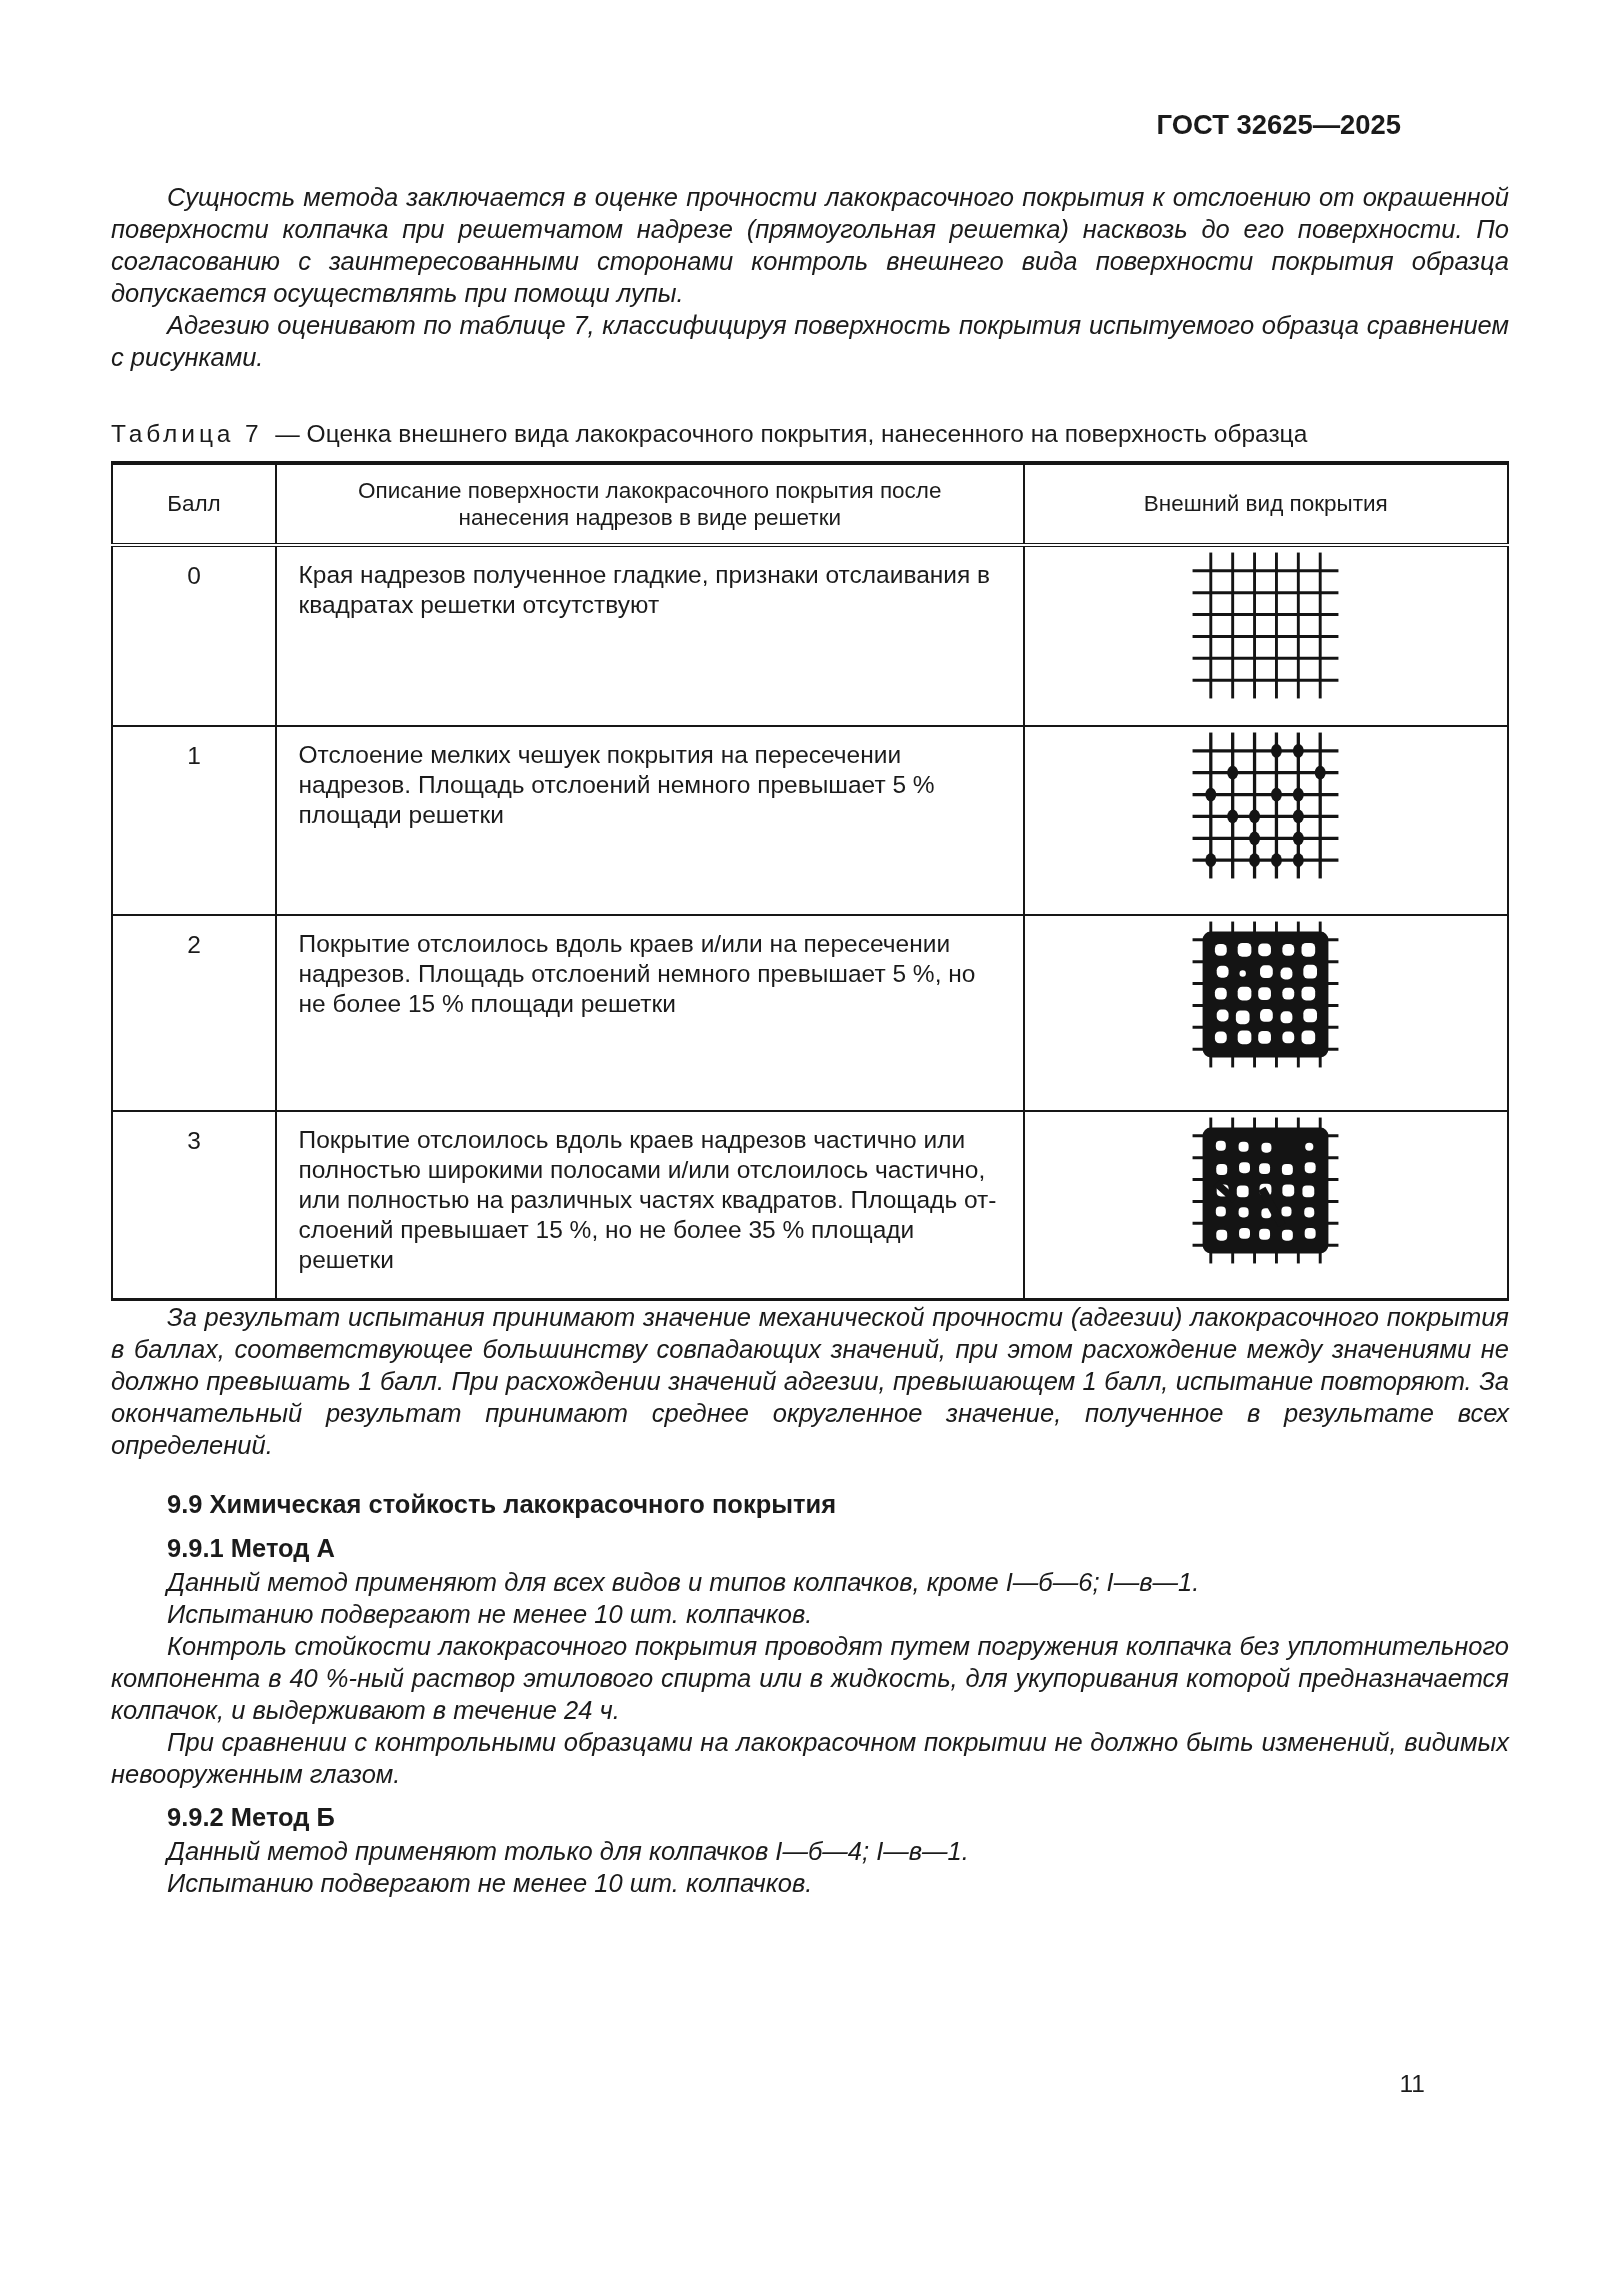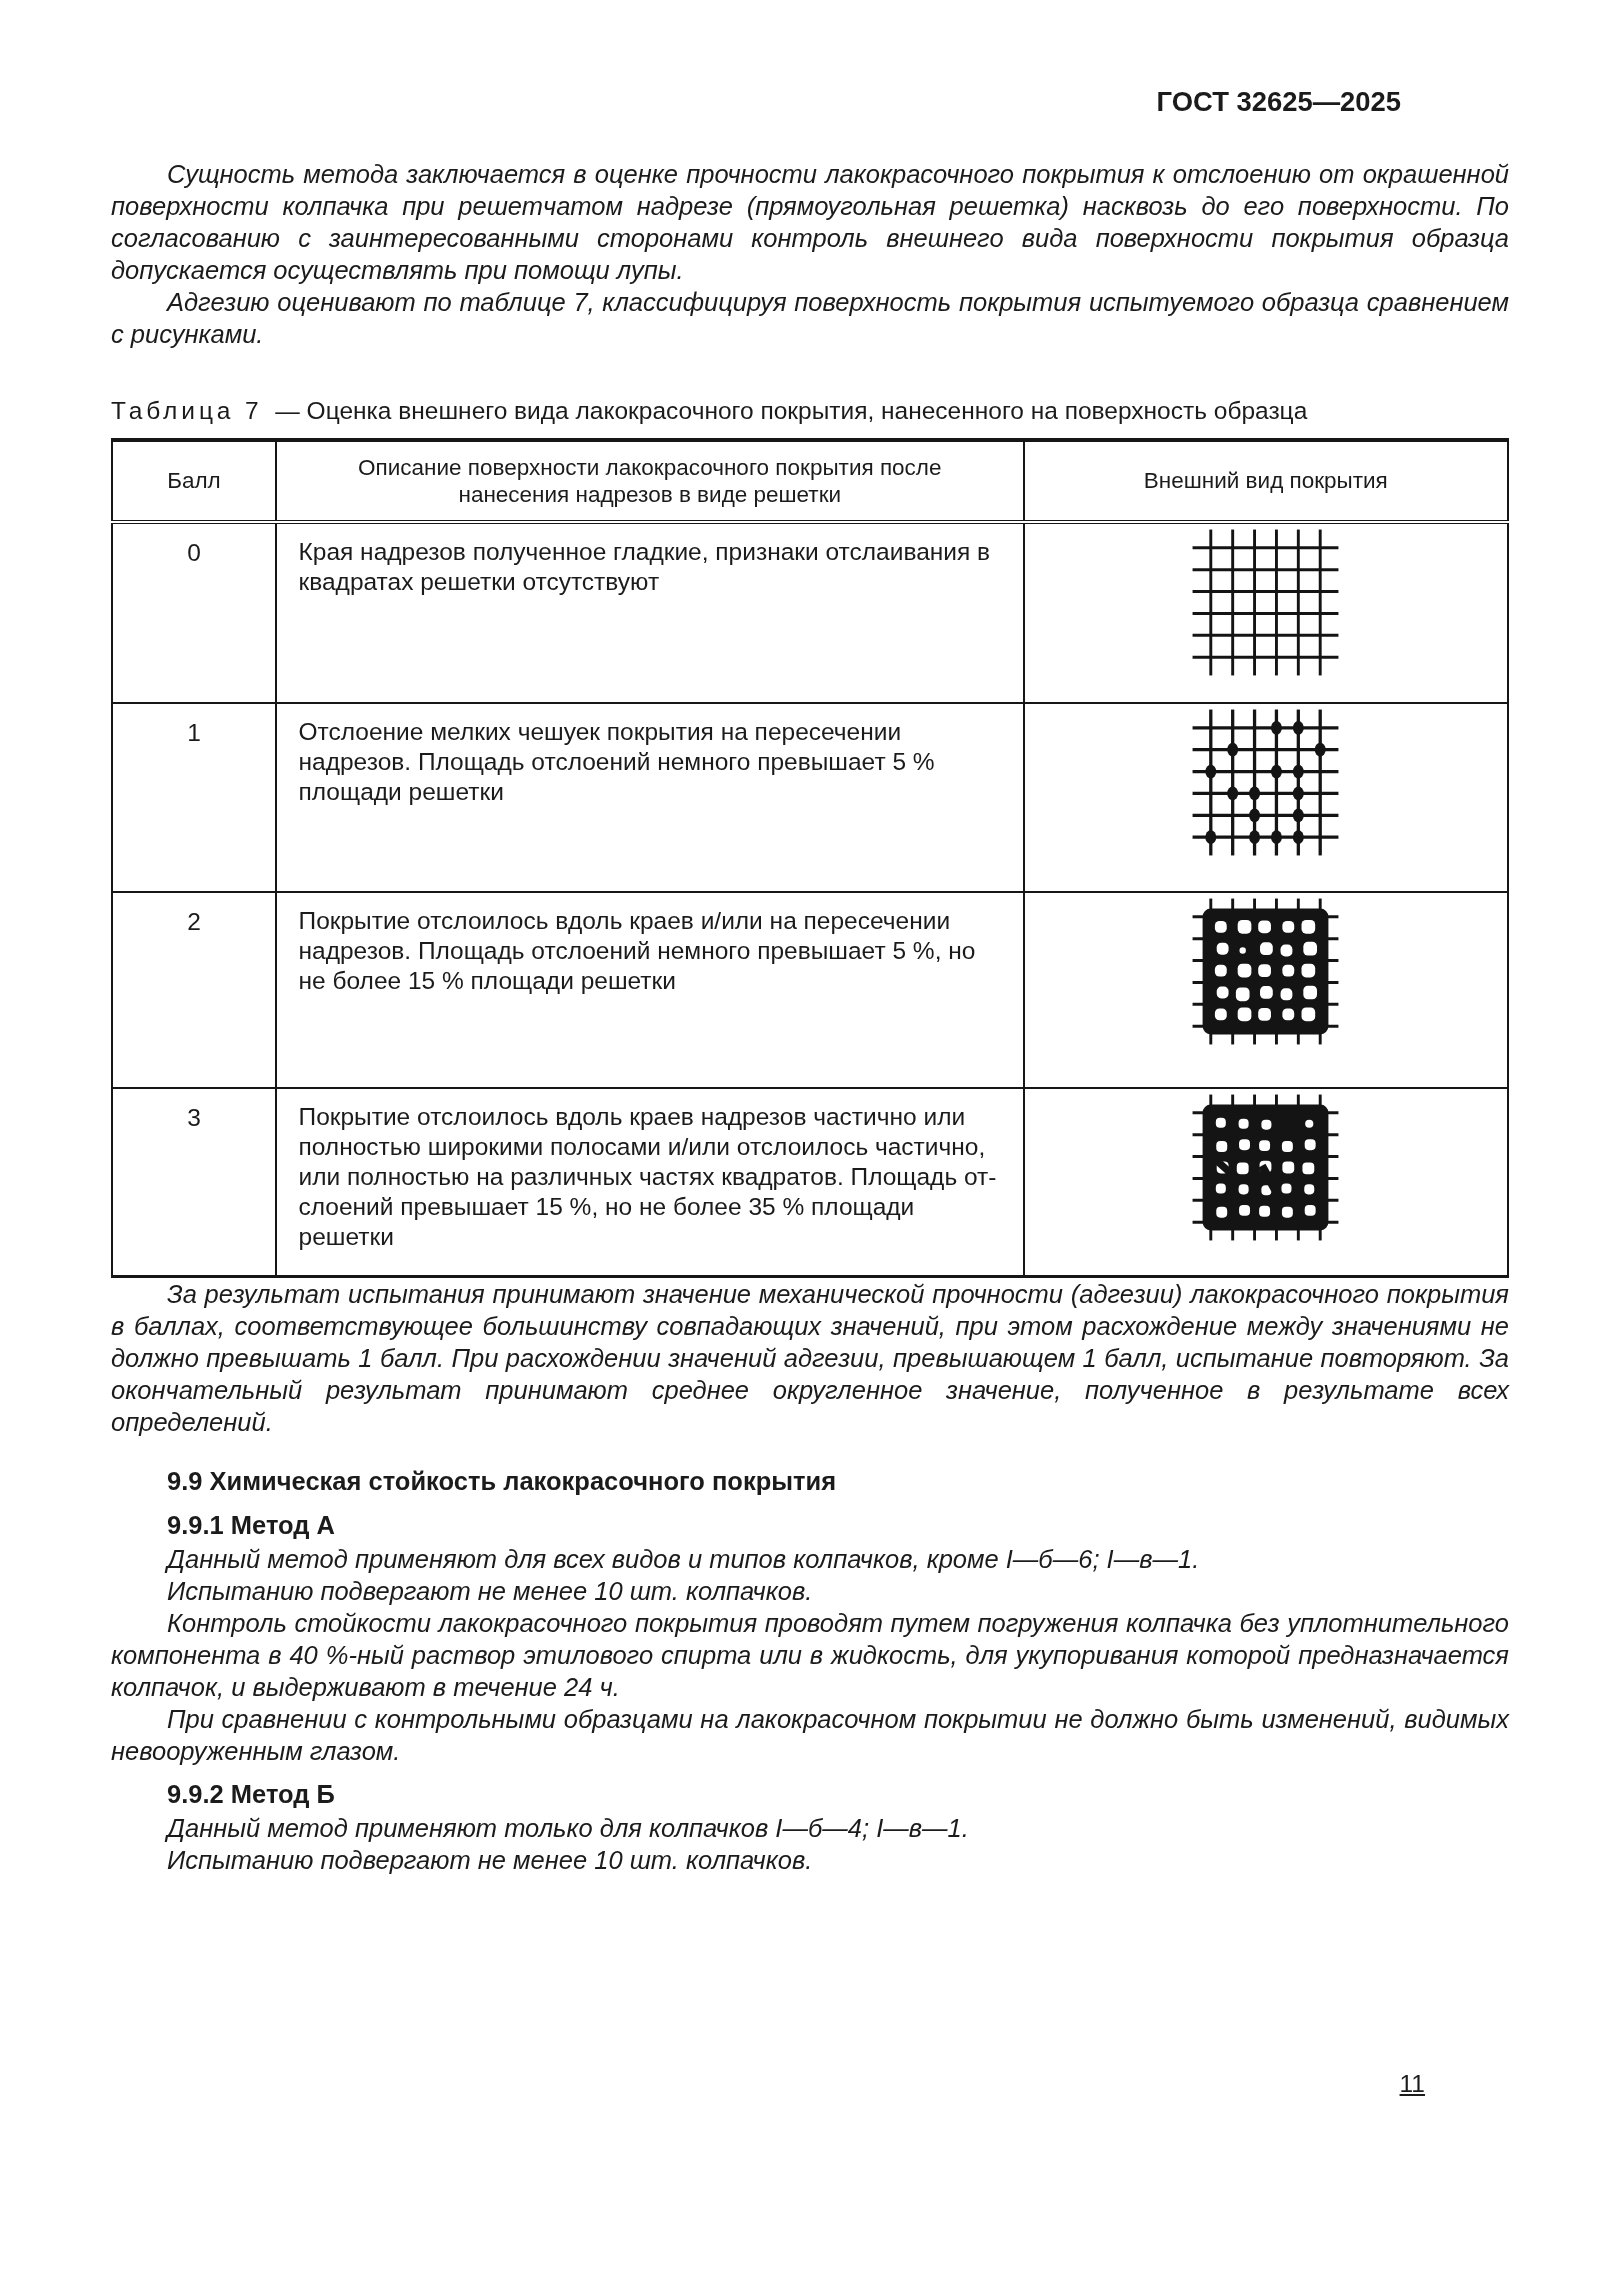--- a/index.html
+++ b/index.html
@@ -5,21 +5,21 @@
   html, body { margin: 0; padding: 0; background: #ffffff; }
   .page {
     position: relative;
     width: 1621px;
     height: 2293px;
     margin: 0 auto;
     background: #ffffff;
     color: #1b1b1b;
     font-family: "Liberation Sans", sans-serif;
     box-sizing: border-box;
-    padding: 86px 112px 0 111px;
+    padding: 109px 112px 0 111px;
     overflow: hidden;
   }
   .doc-header {
     text-align: right;
     margin: 0 108px 41px 0;
     font-weight: bold;
     font-size: 27.4px;
     line-height: 31px;
   }
   p.body-par {
@@ -91,21 +91,20 @@
     font-size: 25.5px;
     line-height: 32px;
     font-weight: bold;
     text-indent: 56px;
   }
   .page-number {
     position: absolute;
     top: 2070px;
     right: 196px;
     font-size: 24.5px;
-    text-decoration: underline;
   }
   .r0 { height: 181px; }
   .r1 { height: 189px; }
   .r2 { height: 196px; }
   .r3 { height: 188px; }
 </style>
 </head>
 <body>
 
 <div class="page">

